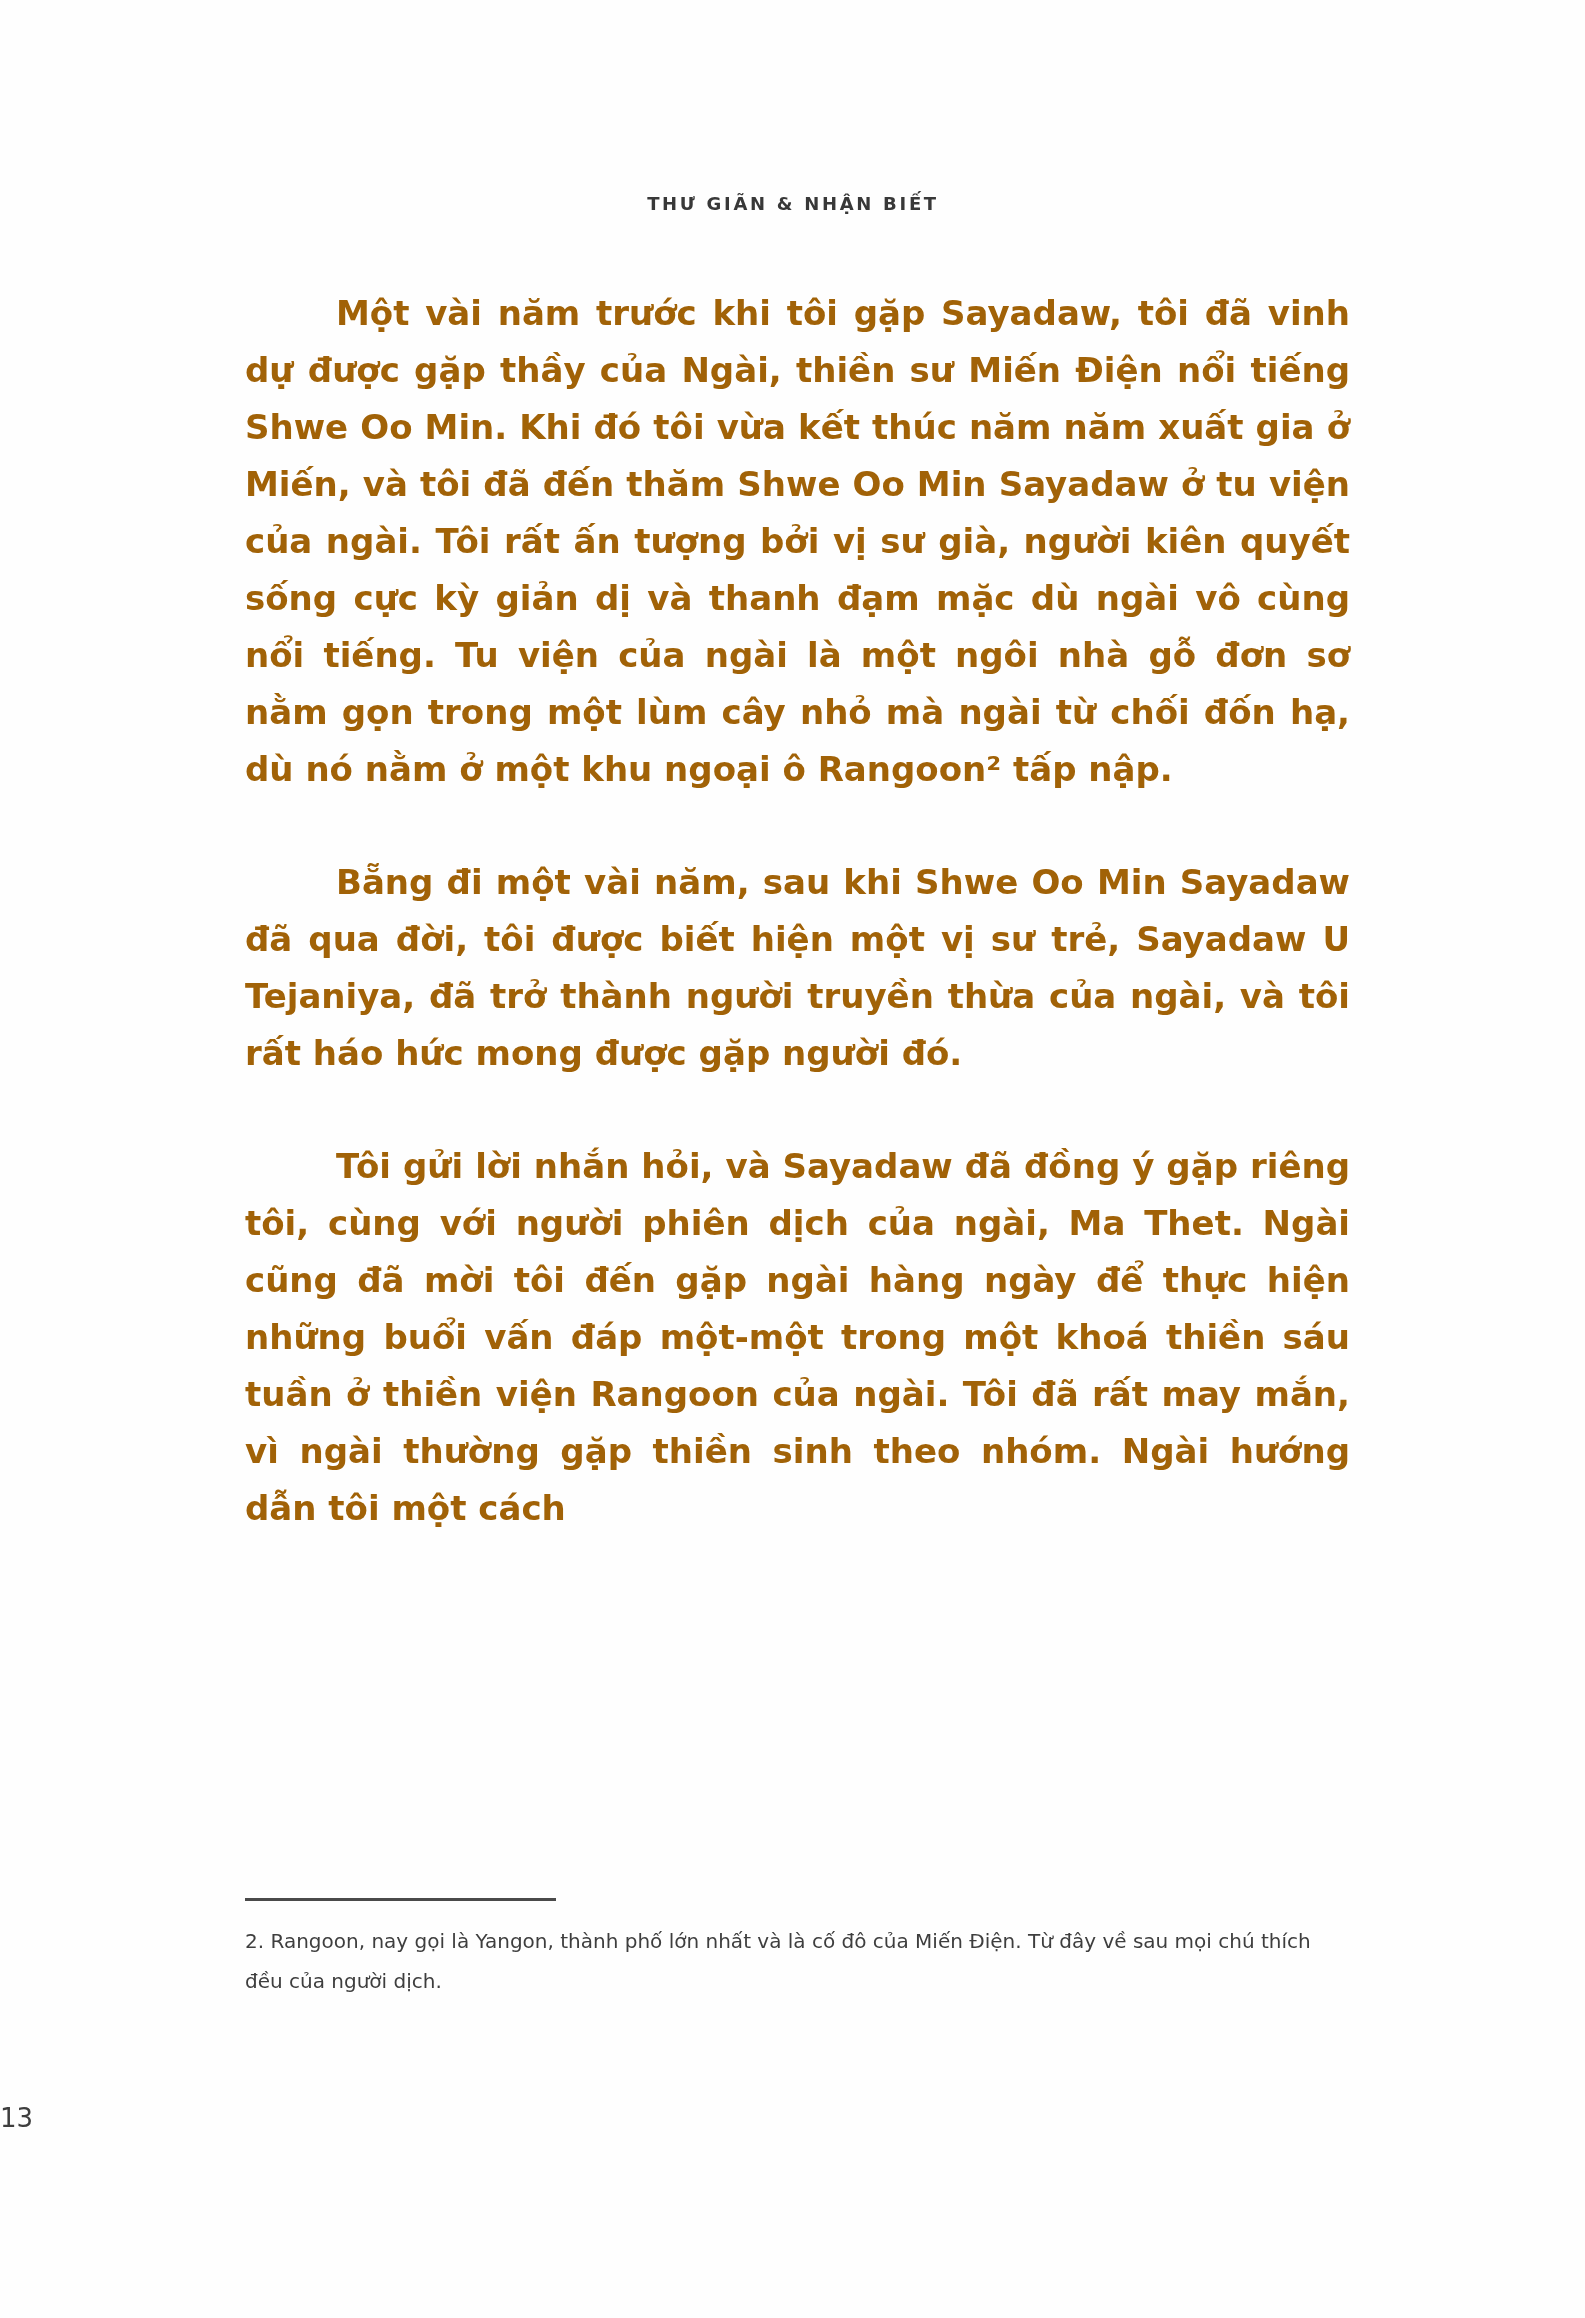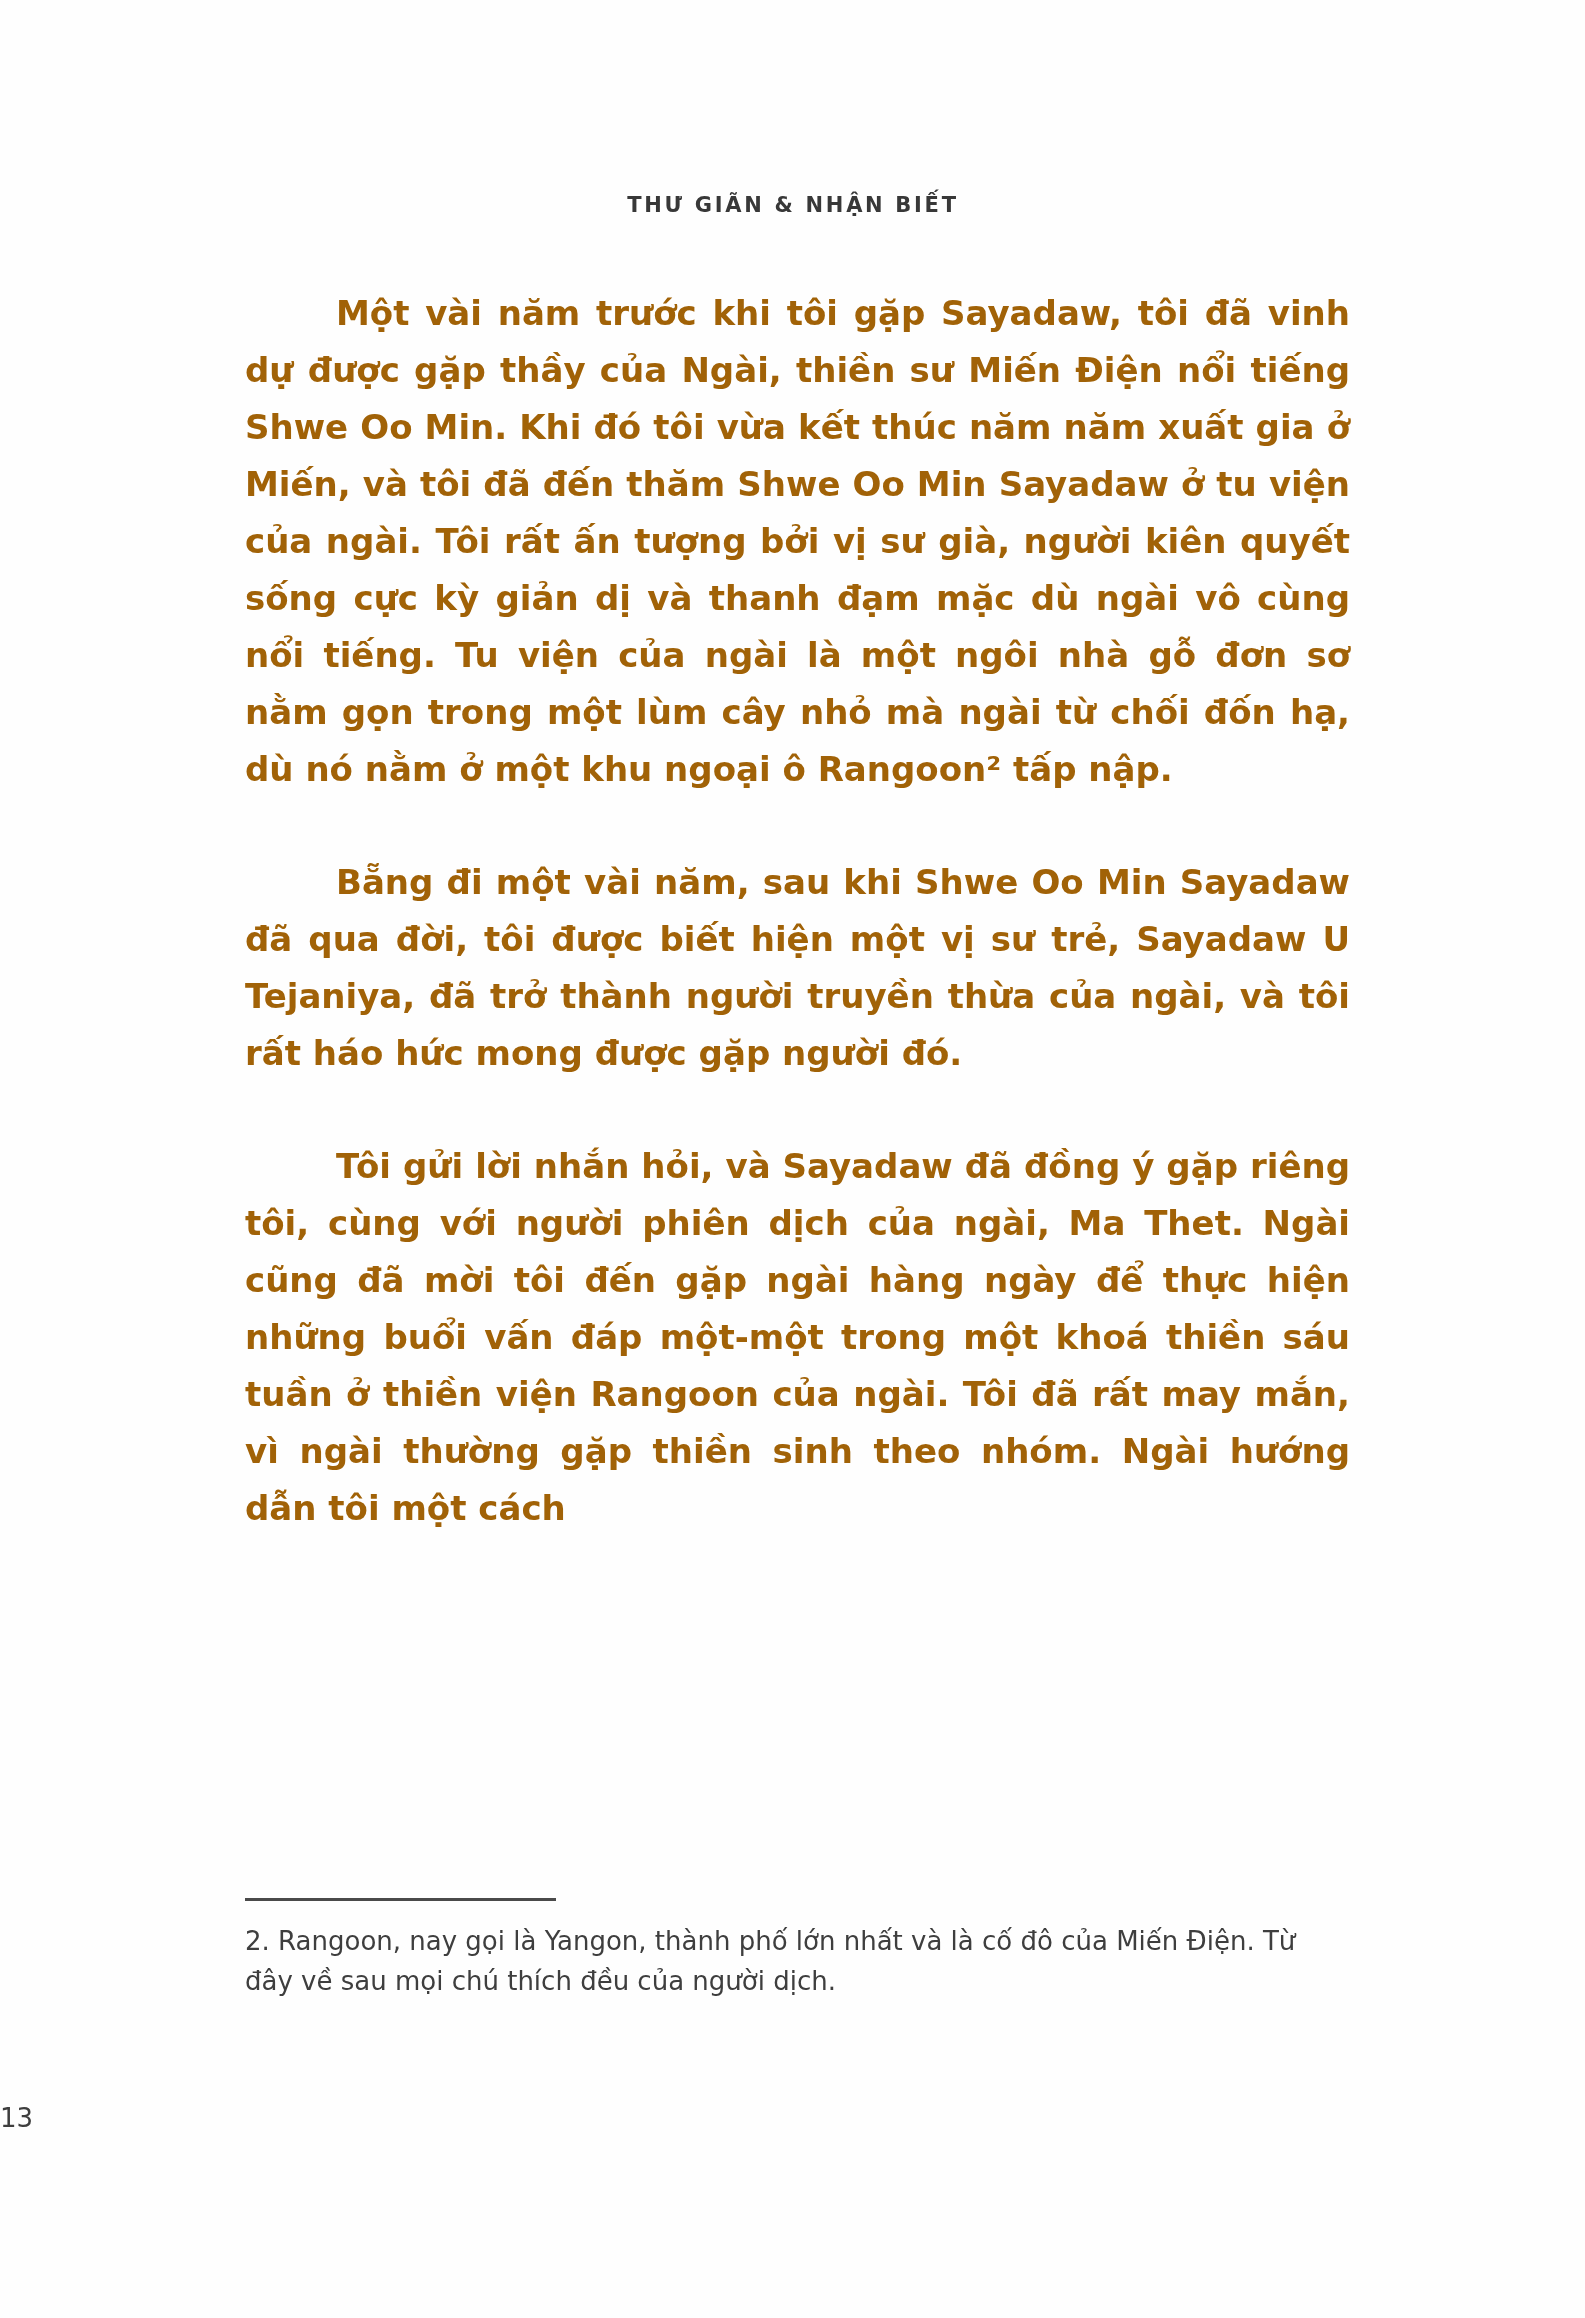--- a/index.html
+++ b/index.html
@@ -22,21 +22,21 @@
     inset: 0;
     background: #fefefe;
   }
 
   .running-head {
     position: absolute;
     top: 193px;
     left: 0;
     width: 100%;
     text-align: center;
-    font-size: 21px;
+    font-size: 18px;
     font-weight: 700;
     letter-spacing: 2.7px;
     color: #383838;
   }
 
   .body-text {
     position: absolute;
     top: 285px;
     left: 245px;
     width: 1105px;
@@ -61,21 +61,21 @@
 
   .footnote-rule {
     border: none;
     border-top: 3.1px solid #4a4a4a;
     width: 311px;
     height: 0;
     margin: 0 0 20px 0;
   }
 
   .footnote {
-    font-size: 26px;
+    font-size: 20px;
     line-height: 40px;
     color: #3e3e3e;
     text-align: left;
   }
 
   .page-number {
     position: absolute;
     top: 2103px;
     left: 0;
     width: 100%;

